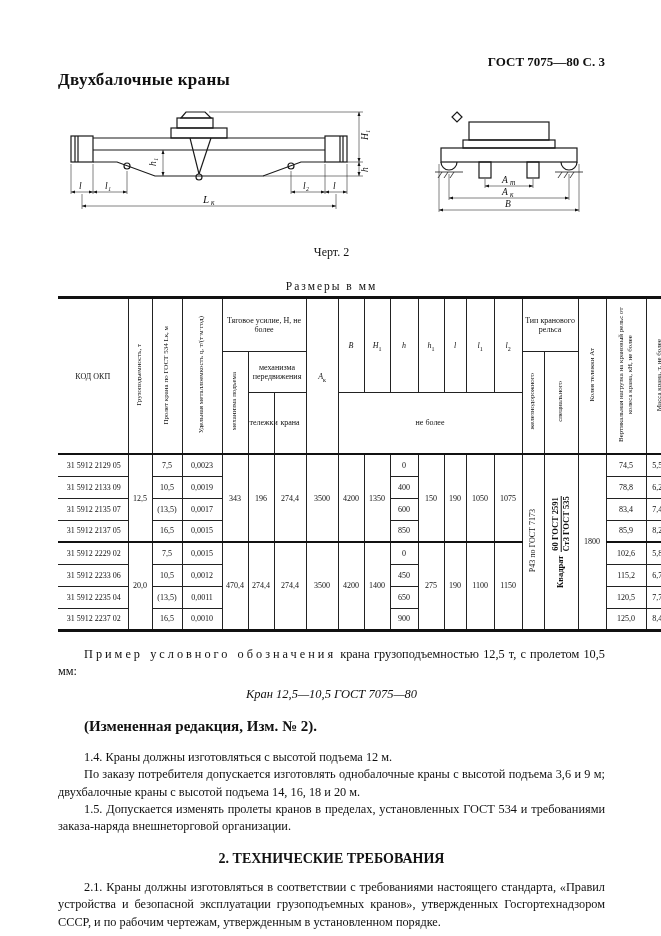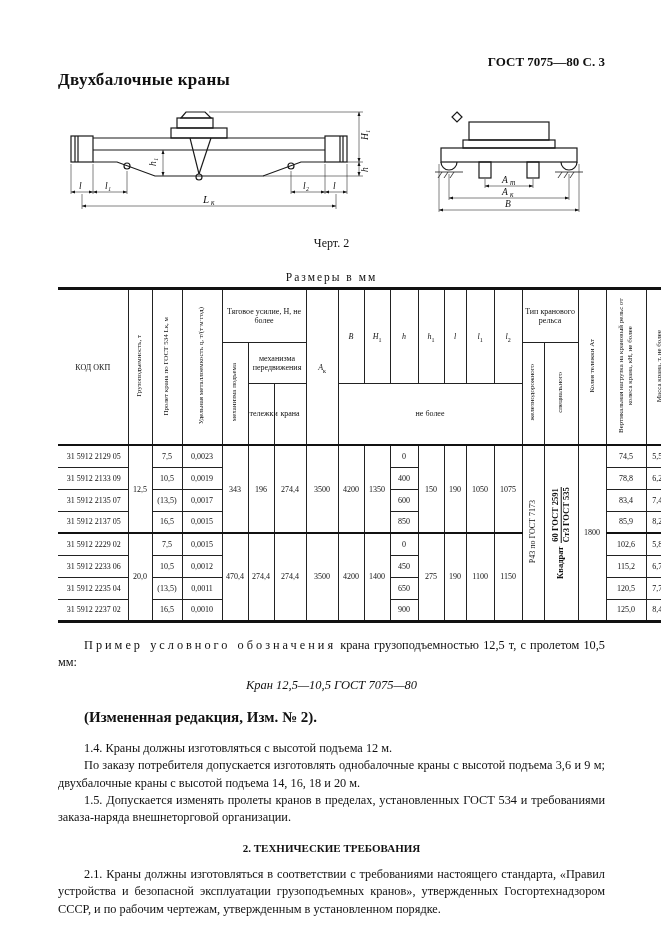--- a/index.html
+++ b/index.html
@@ -4,21 +4,21 @@
 <style>
   html,body{margin:0;padding:0;}
   body{
     width:661px;height:936px;overflow:hidden;background:#ffffff;color:#111;
     font-family:"Liberation Serif","DejaVu Serif",serif;
   }
   .page{padding:54px 56px 0 58px;}
   .gost-header{text-align:right;font-weight:bold;font-size:13px;}
   .fig-title{text-align:left;font-weight:bold;font-size:17px;letter-spacing:.3px;}
   svg.drawing{display:block;margin:4px auto 0;}
-  .fig-caption{text-align:center;font-size:12px;margin-top:10px;}
+  .fig-caption{text-align:center;font-size:12px;margin-top:19px;}
   .tbl-label{text-align:right;font-size:12px;letter-spacing:3px;margin-top:16px;}
   .tbl-units{text-align:center;font-size:11.5px;letter-spacing:2px;margin-top:20px;margin-bottom:4px;}
 
   table.gt{
     border-collapse:collapse;table-layout:fixed;width:545px;margin:0 auto;
     font-size:8px;line-height:1.15;
     border-top:3px solid #111;border-bottom:3px solid #111;
     border-left:hidden;border-right:hidden;
   }
   .gt th,.gt td{border:1px solid #222;text-align:center;vertical-align:middle;padding:1px;font-weight:normal;}
@@ -37,21 +37,21 @@
       display:flex;align-items:center;justify-content:center;gap:4px;width:160px;font-size:8.5px;font-weight:bold;}
   .frac{display:inline-flex;flex-direction:column;text-align:center;}
   .frac .num{border-bottom:1px solid #111;padding:0 1px;}
 
   .textblock{margin-top:14px;}
   .para{font-size:12.3px;line-height:1.4;text-align:justify;margin:0;text-indent:26px;}
   .spaced{letter-spacing:3px;}
   .designation{text-align:center;font-style:italic;font-size:12.5px;margin:7px 0 0;}
   .amended{font-weight:bold;font-size:15px;text-indent:26px;margin:16px 0 0;text-align:left;}
   .pgap{margin-top:14px;}
-  .section-heading{text-align:center;font-weight:bold;font-size:11px;margin:16px 0 12px;}
+  .section-heading{text-align:center;font-weight:bold;font-size:14px;margin:16px 0 12px;}
 </style>
 </head>
 <body>
 
 <div class="page">
 
   <div class="gost-header">ГОСТ 7075—80 С. 3</div>
 
   <div class="fig-title">Двухбалочные краны</div>
 

